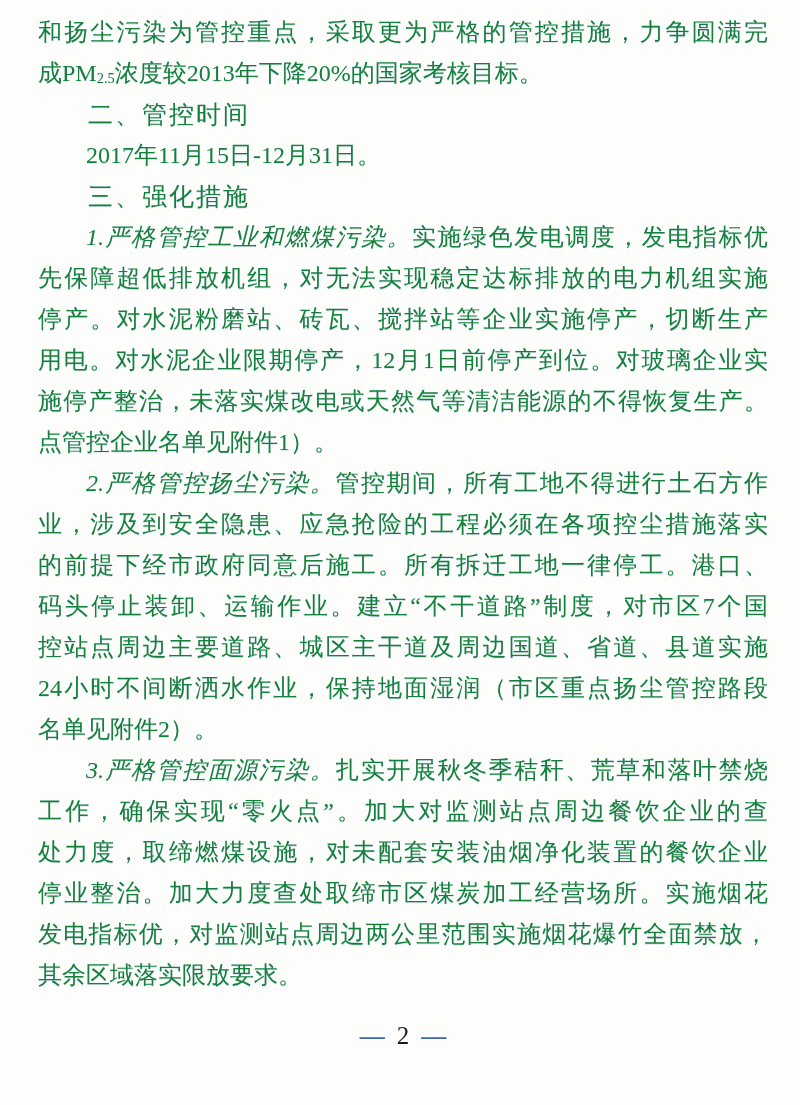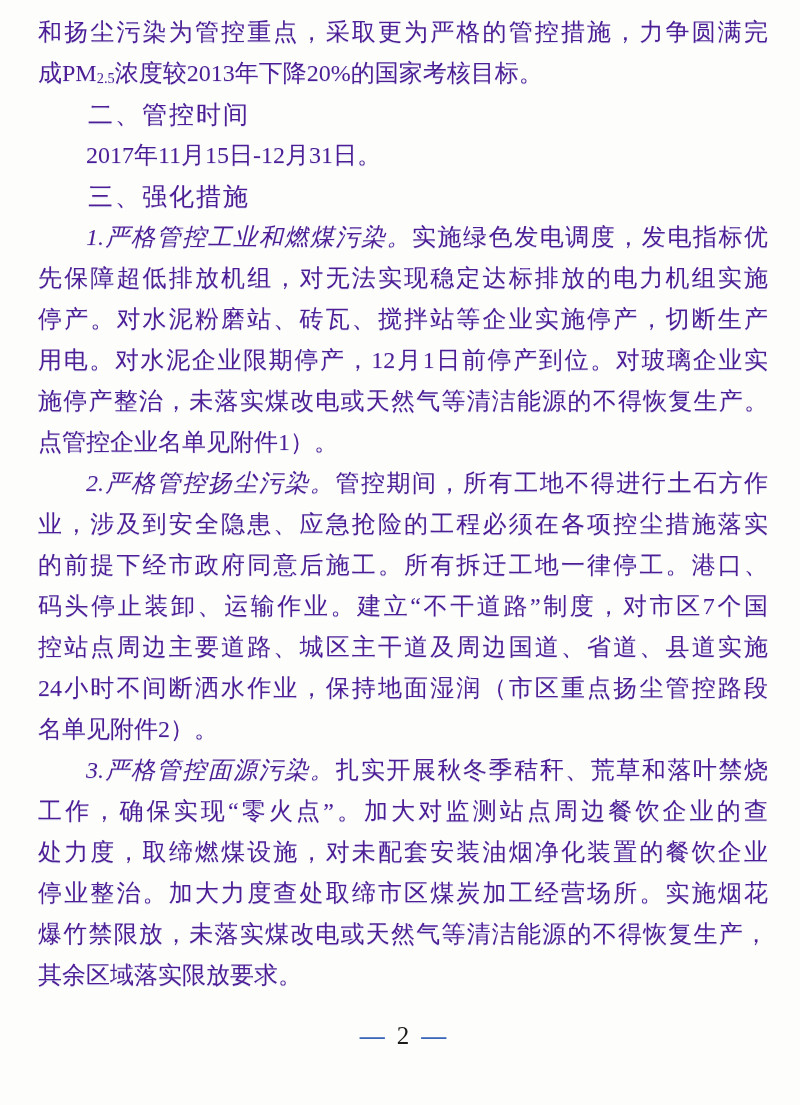--- a/index.html
+++ b/index.html
@@ -19,21 +19,21 @@
     padding: 12px 32px 0 38px;
   }
   .doc-lines {
     width: 730px;
   }
   .line {
     font-family: "Liberation Serif", "DejaVu Serif", serif;
     font-size: 24px;
     line-height: 41px;
     height: 41px;
-    color: #4c1d95;
+    color: #15803d;
     text-shadow: 0 1px 0 rgba(60,100,200,0.14);
     overflow: hidden;
   }
   .line.fill {
     text-align: justify;
     text-align-last: justify;
     -moz-text-align-last: justify;
     text-justify: inter-character;
   }
   .line.indent {
@@ -91,19 +91,19 @@
       <div class="line fill"><span>业，涉及到安全隐患、应急抢险的工程必须在各项控尘措施落实</span></div>
       <div class="line fill"><span>的前提下经市政府同意后施工。所有拆迁工地一律停工。港口、</span></div>
       <div class="line fill"><span>码头停止装卸、运输作业。建立“不干道路”制度，对市区7个国</span></div>
       <div class="line fill"><span>控站点周边主要道路、城区主干道及周边国道、省道、县道实施</span></div>
       <div class="line fill"><span>24小时不间断洒水作业，保持地面湿润（市区重点扬尘管控路段</span></div>
       <div class="line"><span>名单见附件2）。</span></div>
       <div class="line fill indent"><span class="kai">3.严格管控面源污染。</span><span>扎实开展秋冬季秸秆、荒草和落叶禁烧</span></div>
       <div class="line fill"><span>工作，确保实现“零火点”。加大对监测站点周边餐饮企业的查</span></div>
       <div class="line fill"><span>处力度，取缔燃煤设施，对未配套安装油烟净化装置的餐饮企业</span></div>
       <div class="line fill"><span>停业整治。加大力度查处取缔市区煤炭加工经营场所。实施烟花</span></div>
-      <div class="line fill"><span>爆竹禁限放，未落实煤改电或天然气等清洁能源的不得恢复生产，</span></div>
+      <div class="line fill"><span>发电指标优，对监测站点周边两公里范围实施烟花爆竹全面禁放，</span></div>
       <div class="line"><span>其余区域落实限放要求。</span></div>
     </div>
   <div class="footer">
     <span class="dash" style="color: rgb(58, 103, 184);">—</span><span class="num">2</span><span class="dash" style="color: rgb(58, 103, 184);">—</span>
   </div>
 </div>
 
 </body></html>

